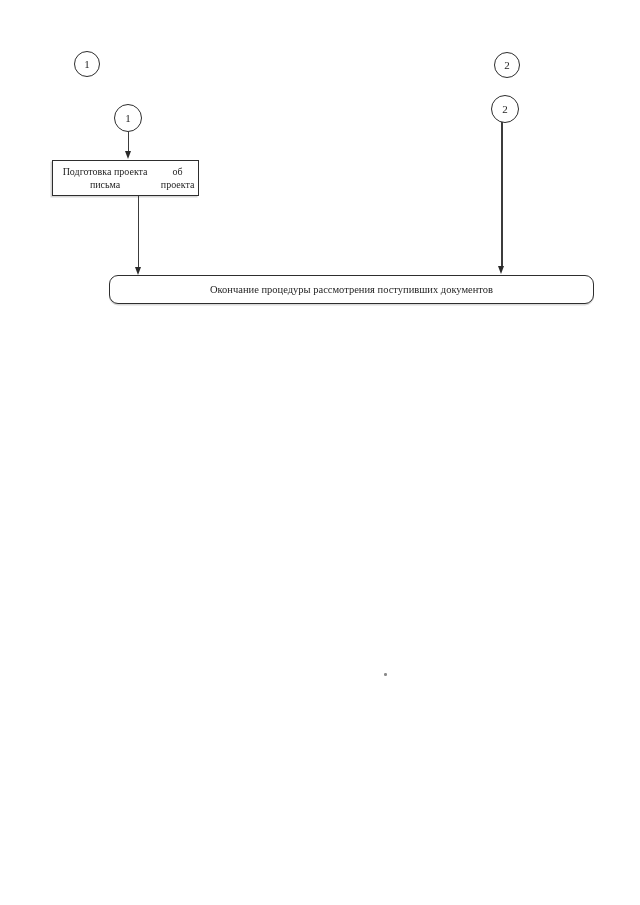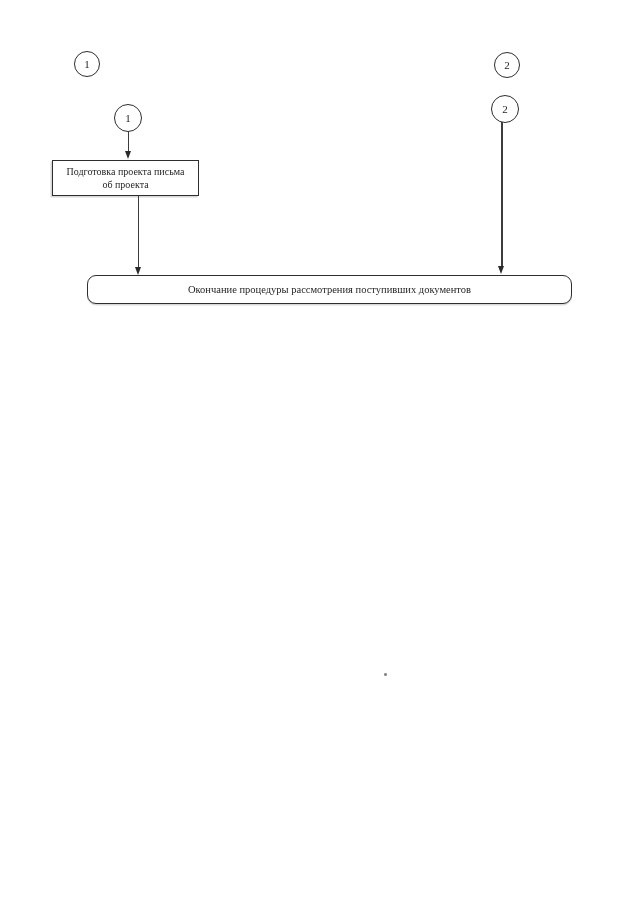--- a/index.html
+++ b/index.html
@@ -56,32 +56,32 @@
 
   .process-box {
     position: absolute;
     left: 52px;
     top: 160px;
     width: 147px;
     height: 36px;
     border: 1.2px solid #2e2e2e;
     box-sizing: border-box;
     display: flex;
-    flex-direction: column;
+    flex-direction: row;
     align-items: center;
     justify-content: center;
     text-align: center;
     font-size: 10px;
     line-height: 13px;
     background: #ffffff;
     box-shadow: -1.5px 1.5px 0 rgba(120,120,120,0.30);
   }
   .terminator-box {
     position: absolute;
-    left: 87px;
+    left: 109px;
     top: 275px;
     width: 485px;
     height: 29px;
     border: 1.2px solid #2e2e2e;
     border-radius: 9px;
     box-sizing: border-box;
     display: flex;
     align-items: center;
     justify-content: center;
     text-align: center;

